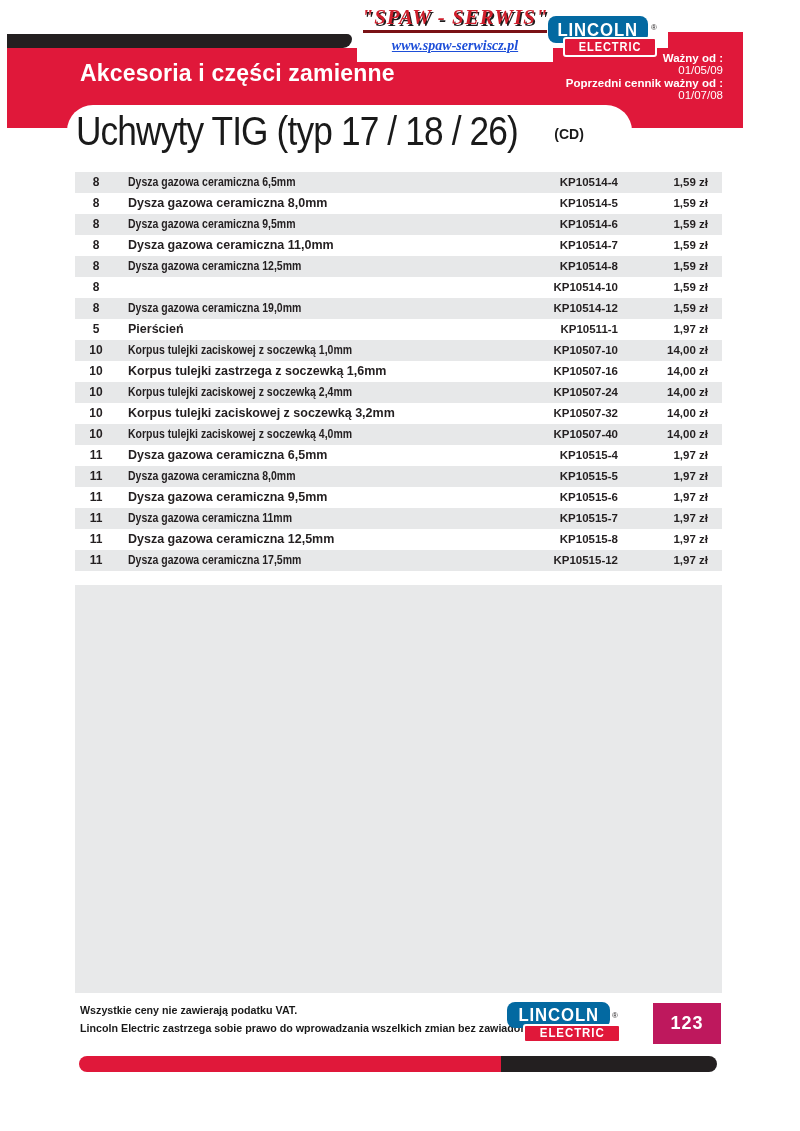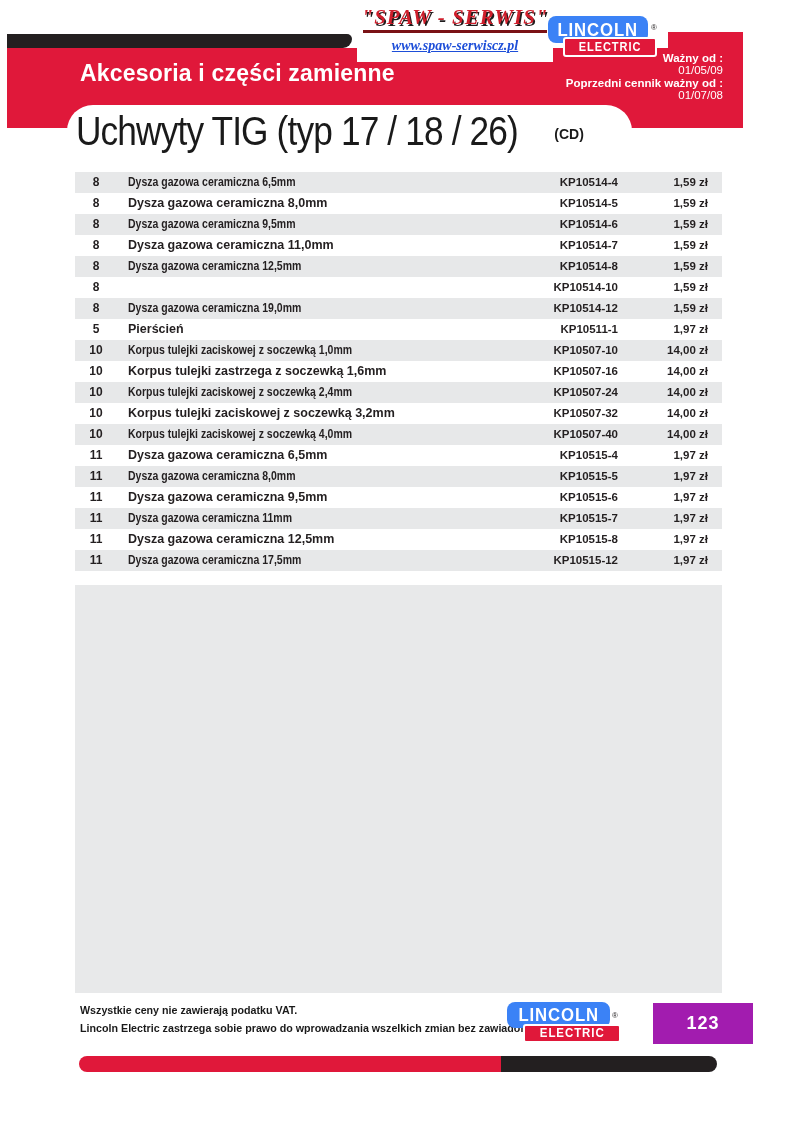--- a/index.html
+++ b/index.html
@@ -23,21 +23,21 @@
   .spaw-box { position:absolute; left:357px; top:0px; width:196px; height:62px;
               background:#ffffff; text-align:center; }
   .spaw-text { display:inline-block; font-family:"Liberation Serif", serif; font-style:italic;
                font-weight:bold; font-size:21px; color:#cf1e2b; letter-spacing:1px;
                text-shadow:1.5px 1.5px 0 #1f1b1c; margin-top:5px; white-space:nowrap; }
   .spaw-underline { height:3px; background:#7a1216; margin:0 6px 3px 6px; }
   .spaw-url { display:inline-block; color:#1d4ed8; font-style:italic; font-weight:bold;
               font-size:14px; text-decoration:underline; font-family:"Liberation Serif", serif; }
 
   
-  .ln-black { position:absolute; background:#3b82f6; border-radius:8px; color:#ffffff;
+  .ln-black { position:absolute; background:#0369a1; border-radius:8px; color:#ffffff;
               text-align:center; font-weight:bold; overflow:hidden; }
   .ln-black span { display:inline-block; transform:scaleX(0.88); transform-origin:center; letter-spacing:1px; }
   .ln-reg { position:absolute; font-size:8px; color:#231f20; }
   .ln-red { position:absolute; background:#e0183a; border:2px solid #ffffff; border-radius:3px;
             color:#ffffff; text-align:center; font-weight:bold; overflow:hidden; }
   .ln-red span { display:inline-block; transform:scaleX(0.92); letter-spacing:1px; }
 
   .logo-top-black { left:548px; top:16px; width:100px; height:27px; font-size:19px; line-height:27px; }
   .logo-top-reg   { left:651px; top:23px; }
   .logo-top-red   { left:563px; top:37px; width:90px; height:16px; font-size:12px; line-height:16px; }
@@ -63,22 +63,22 @@
   .p-part  { position:absolute; right:104px; font-size:11.5px; white-space:nowrap; }
   .p-price { position:absolute; right:14px; font-size:11.5px; white-space:nowrap; }
 
   
   .gray-panel { position:absolute; left:75px; top:585px; width:647px; height:408px; background:#e8e9ea; }
 
   
   .footer-notes { position:absolute; left:80px; top:1001px; font-size:11.5px; font-weight:bold;
                   color:#1a1a1a; line-height:18px; white-space:nowrap;
                   transform:scaleX(0.93); transform-origin:left top; }
-  .page-num-box { position:absolute; left:653px; top:1003px; width:100px; height:41px;
-                  background:#a21caf; color:#ffffff; font-size:18px; font-weight:bold;
+  .page-num-box { position:absolute; left:653px; top:1003px; width:68px; height:41px;
+                  background:#be185d; color:#ffffff; font-size:18px; font-weight:bold;
                   text-align:center; line-height:41px; letter-spacing:1px; }
   .bottom-bar { position:absolute; left:79px; top:1056px; width:638px; height:16px;
                 border-radius:8px; overflow:hidden; }
   .bb-red   { position:absolute; left:0; top:0; width:422px; height:16px; background:#e0183a; }
   .bb-black { position:absolute; left:422px; top:0; width:216px; height:16px; background:#231f20; }
 </style>
 </head>
 <body>
 
 <div class="page">

